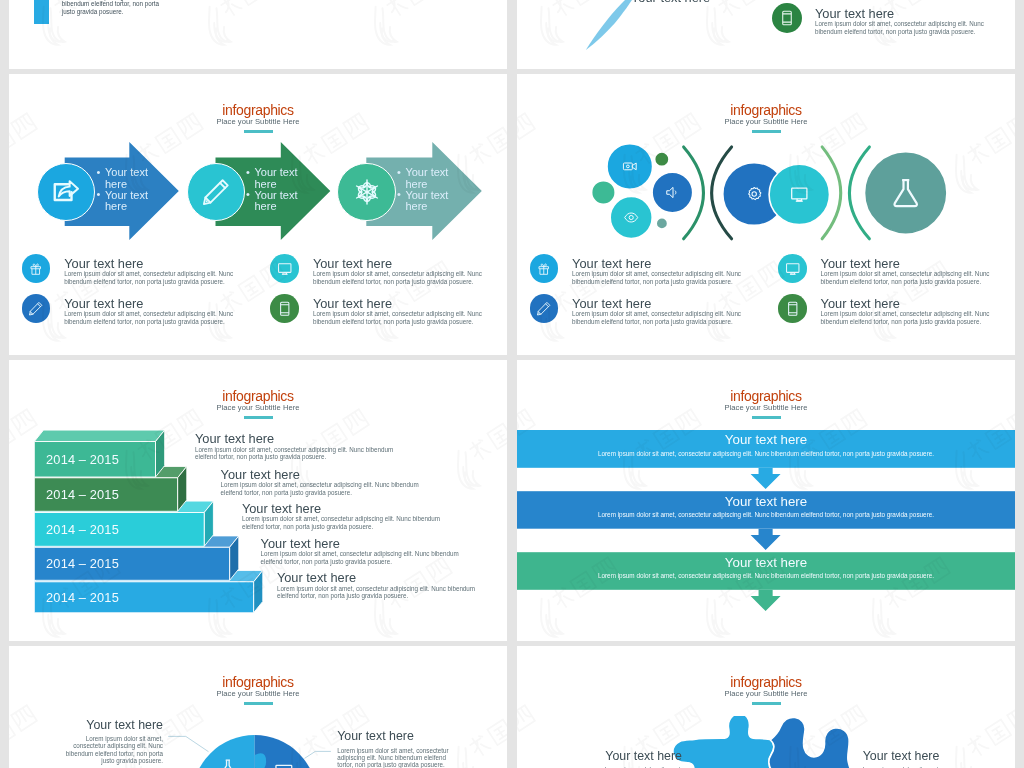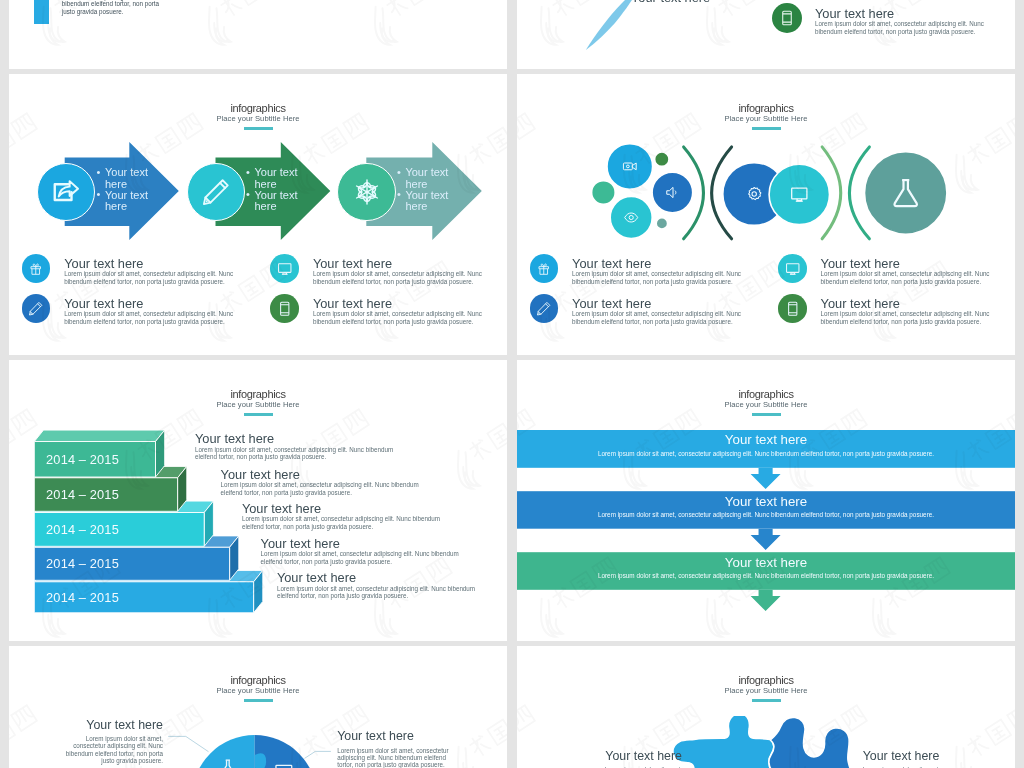--- a/index.html
+++ b/index.html
@@ -10,21 +10,21 @@
   .s2{left:517px;top:-212px;width:498px;height:281px;}
   .s3{left:9px;top:74px;width:498px;height:281px;}
   .s4{left:517px;top:74px;width:498px;height:281px;}
   .s5{left:9px;top:360px;width:498px;height:281px;}
   .s6{left:517px;top:360px;width:498px;height:281px;}
   .s7{left:9px;top:646px;width:498px;height:281px;}
   .s8{left:517px;top:646px;width:498px;height:281px;}
 
   
   .hdr{position:absolute;left:0;right:0;text-align:center;}
-  .hdr .t{font-size:11px;color:#404040;letter-spacing:-0.35px;line-height:1;}
+  .hdr .t{font-size:14px;color:#c2410c;letter-spacing:-0.35px;line-height:1;}
   .hdr .st{font-size:7.6px;color:#55656d;margin-top:1.2px;line-height:1;letter-spacing:.05px;}
   .hdr .bar{width:29px;height:2.7px;background:#4cbec6;margin:4.6px auto 0;}
 
   
   .irow{position:absolute;}
   .irow .ic{position:absolute;left:0;top:0;border-radius:50%;display:flex;align-items:center;justify-content:center;}
   .irow .h{position:absolute;font-size:12.8px;color:#3c4c54;line-height:1;white-space:nowrap;}
   .irow .p{position:absolute;font-size:6.28px;color:#5e6f76;line-height:7.4px;}
   svg{display:block;}
   .wm{position:absolute;left:0;top:0;width:1024px;height:768px;pointer-events:none;overflow:hidden;z-index:5;mix-blend-mode:multiply;}

